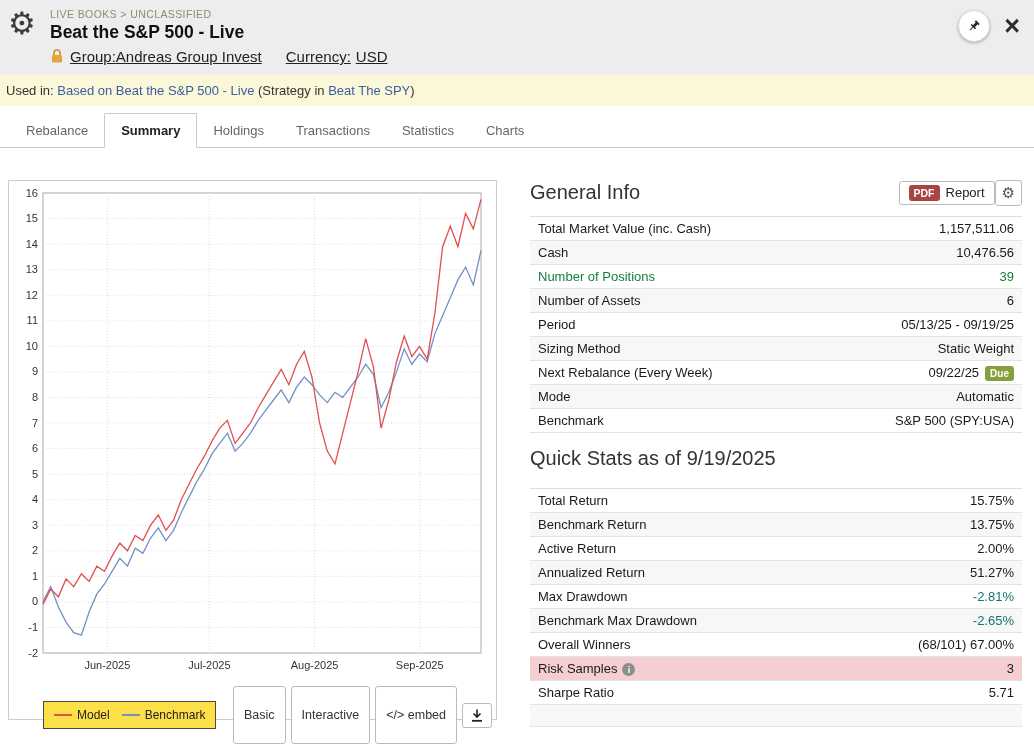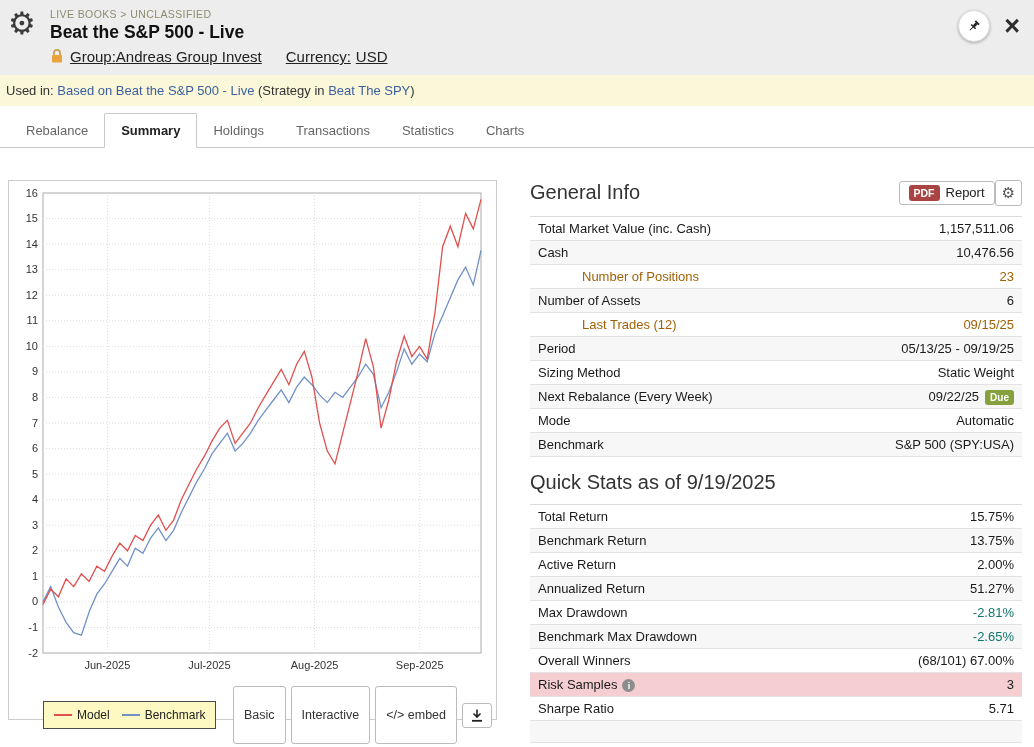--- a/index.html
+++ b/index.html
@@ -35,21 +35,21 @@
   .tab { padding:9px 16px; font-size:13px; color:#666; cursor:pointer; white-space:nowrap; }
   .tab.active { font-weight:700; color:#222; background:#fff; border:1px solid #c9c9c9;
     border-bottom:1px solid #fff; margin-bottom:-1px; border-radius:2px 2px 0 0; }
 
   
   .main { display:flex; padding:32px 12px 0 8px; }
 
   
   .chart-panel { flex:none; width:489px; height:540px; border:1px solid #ccc; background:#fff; padding:4px; }
   .chart-footer { display:flex; align-items:center; margin-top:3px; }
-  .legend { display:flex; align-items:center; gap:12px; border:1px solid #4a4a4a; padding:6px 10px; margin-left:30px; background:#fef9c3; }
+  .legend { display:flex; align-items:center; gap:12px; border:1px solid #4a4a4a; padding:6px 10px; margin-left:30px; background:#fde047; }
   .legend-item { display:flex; align-items:center; gap:5px; font-size:12px; color:#222; }
   .swatch { width:18px; height:2px; }
   .chart-buttons { margin-left:auto; display:flex; gap:5px; align-items:center; }
   .cbtn { font-size:12.5px; color:#333; background:#fff; border:1px solid #bbb; border-radius:3px; padding:21px 10px; cursor:pointer; }
   .dl-btn { padding:4px 7px; display:flex; align-items:center; }
 
   
   .info-panel { flex:1; margin-left:33px; }
   .sec-head { display:flex; align-items:center; justify-content:space-between; margin:0 0 10px 0; }
   .sec-title { font-size:20px; font-weight:400; color:#333; margin:0; }
@@ -58,26 +58,26 @@
     padding:3px 9px; font-size:13px; color:#222; cursor:pointer; }
   .pdf-badge { background:#a94442; color:#fff; font-size:10.5px; font-weight:700; padding:2px 5px; border-radius:3px; }
   .gear-btn { background:#fff; border:1px solid #bbb; border-radius:3px; font-size:15px; color:#555; padding:2px 6px; cursor:pointer; line-height:1.3; }
 
   .table { border-top:1px solid #ddd; margin-bottom:14px; }
   .trow { display:flex; justify-content:space-between; align-items:center; padding:4px 8px;
     border-bottom:1px solid #e2e2e2; font-size:13px; color:#1a1a1a; min-height:22px; }
   .trow:nth-child(even) { background:#f7f7f7; }
   .trow.highlight, .trow.highlight:nth-child(even) { background:#f5ced2; }
   .tvalue { text-align:right; white-space:nowrap; }
-  .link { color:#a16207; cursor:pointer;margin-left:44px; }
+  .link { color:#15803d; cursor:pointer; }
   .neg { color:#0f766e; }
   .due-badge { background:#85a03c; color:#fff; font-size:10px; font-weight:700; padding:2px 5px; border-radius:3px; margin-left:6px; }
   .info-icon { display:inline-flex; width:13px; height:13px; border-radius:50%; background:#8d8d8d; color:#fff;
     font-size:9px; font-weight:700; align-items:center; justify-content:center; margin-left:5px; cursor:pointer; }
-  .qs-title { margin:14px 0 10px; }
+  .qs-title { margin:14px 0 18px; }
 </style>
 </head>
 <body>
 
 <header class="app-header">
   <span class="gear-main">⚙</span>
   <div class="breadcrumb">LIVE BOOKS &gt; UNCLASSIFIED</div>
   <div class="page-title">Beat the S&amp;P 500 - Live</div>
   <div class="subline">
     <span class="lock">
@@ -218,29 +218,25 @@
         <div class="trow">
           <span class="tlabel">Total Market Value (inc. Cash)</span>
           <span class="tvalue">1,157,511.06</span>
         </div>
         <div class="trow">
           <span class="tlabel">Cash</span>
           <span class="tvalue">10,476.56</span>
         </div>
         <div class="trow">
           <span class="tlabel link">Number of Positions</span>
-          <span class="tvalue link">23</span>
+          <span class="tvalue link">39</span>
         </div>
         <div class="trow">
           <span class="tlabel">Number of Assets</span>
           <span class="tvalue">6</span>
-        </div>
-        <div class="trow">
-          <span class="tlabel link">Last Trades (12)</span>
-          <span class="tvalue link">09/15/25</span>
         </div>
         <div class="trow">
           <span class="tlabel">Period</span>
           <span class="tvalue">05/13/25 - 09/19/25</span>
         </div>
         <div class="trow">
           <span class="tlabel">Sizing Method</span>
           <span class="tvalue">Static Weight</span>
         </div>
         <div class="trow">

